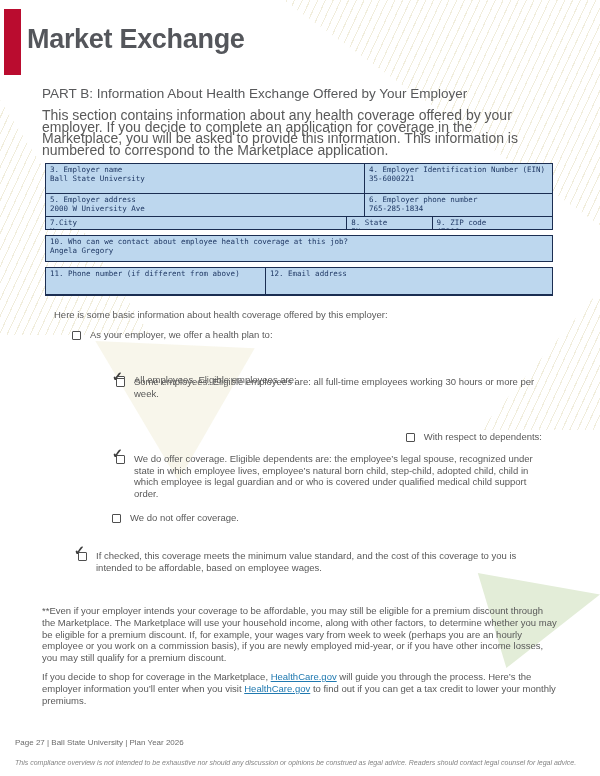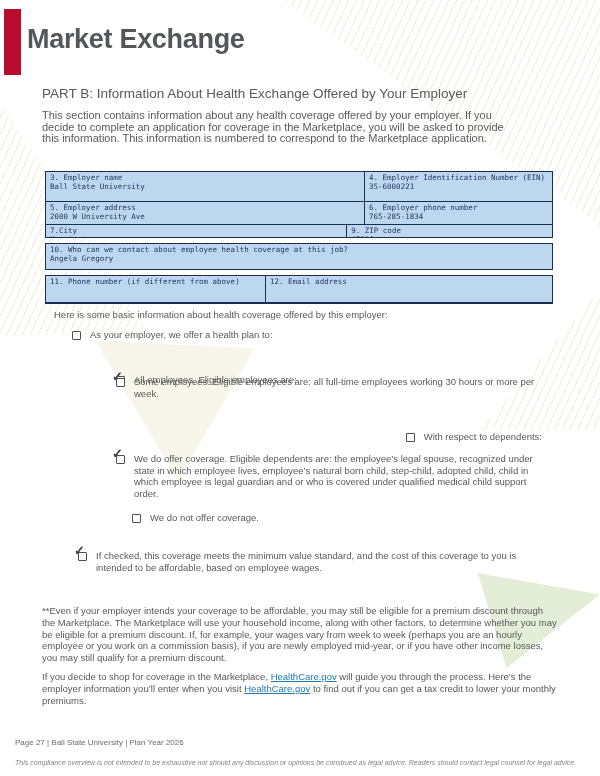--- a/index.html
+++ b/index.html
@@ -9,26 +9,26 @@
   
   .stripes{position:absolute;pointer-events:none;
     background:repeating-linear-gradient(115deg, rgba(224,216,178,0.45) 0 1px, transparent 1px 7px);}
   .tri-green{position:absolute;background:#e3edd8;pointer-events:none;}
   .tri-faint{position:absolute;background:rgba(243,240,221,0.6);pointer-events:none;}
   .content{position:absolute;inset:0;z-index:2;}
   
   .red-bar{left:4px;top:9px;width:17px;height:66px;background:#ba0c2f;}
   .title{left:27px;top:24px;font-size:27px;font-weight:700;color:#54565b;letter-spacing:-0.3px;}
   .part-heading{left:42px;top:86px;font-size:13.5px;color:#58595b;}
-  .intro{left:42px;top:110px;width:476px;font-size:11px;line-height:11.6px;}
+  .intro{left:42px;top:110px;width:476px;font-size:14px;line-height:11.6px;}
   
   .etable{left:45px;top:163px;width:508px;font-family:"DejaVu Sans Mono", monospace;
           font-size:7.5px;line-height:9.2px;color:#1f3864;}
   .frow{display:flex;margin-top:-1px;}
-  .frow:first-child{margin-top:8px;}
+  .frow:first-child{margin-top:0;}
   .frow.after-gap{margin-top:5px;}
   .fcell{background:#bdd7ee;border:1px solid #1b2e52;box-sizing:border-box;
          padding:1px 4px;overflow:hidden;}
   .fcell + .fcell{margin-left:-1px;}
   .frow.last .fcell{border-bottom-width:2px;}
   .grow{flex:1;}
   
   .basic-line{left:25px;top:309px;font-size:9.5px;padding-left:29px;}
   .cb-item{position:absolute;display:flex;font-size:9.5px;line-height:11.6px;color:#595959;}
   .cb{position:relative;width:7px;height:7px;border:1px solid #4f4f4f;border-radius:1px;
@@ -76,20 +76,24 @@
       <div class="fcell grow">
         <div>6. Employer phone number</div>
         <div>765-285-1834</div>
       </div>
     </div>
     <div class="frow" style="height:14px">
       <div class="fcell" style="width:59.5%">
         <div>7.City</div>
         <div>Muncie</div>
       </div>
+      <div class="fcell" style="width:17%">
+        <div>8. State</div>
+        <div>IN</div>
+      </div>
       <div class="fcell grow">
         <div>9. ZIP code</div>
         <div>47306</div>
       </div>
     </div>
     <div class="frow after-gap" style="height:27px">
       <div class="fcell grow">
         <div>10. Who can we contact about employee health coverage at this job?</div>
         <div>Angela Gregory</div>
       </div>
@@ -125,21 +129,21 @@
   <div class="cb-item" style="left:72px;top:431px;width:470px;justify-content:flex-end;">
     <span class="cb"></span>
     <span>With respect to dependents:</span>
   </div>
   <div class="cb-item" style="left:116px;top:453px;width:430px;">
     <span class="cb checked">
         <span class="mark">✓</span>
       </span>
     <span>We do offer coverage. Eligible dependents are: the employee’s legal spouse, recognized under state in which employee lives, employee’s natural born child, step-child, adopted child, child in which employee is legal guardian and or who is covered under qualified medical child support order.</span>
   </div>
-  <div class="cb-item" style="left:132px;top:512px;width:430px;">
+  <div class="cb-item" style="left:112px;top:512px;width:430px;">
     <span class="cb"></span>
     <span>We do not offer coverage.</span>
   </div>
 
   <div class="cb-item" style="left:78px;top:550px;width:462px;">
     <span class="cb checked">
         <span class="mark">✓</span>
       </span>
     <span>If checked, this coverage meets the minimum value standard, and the cost of this coverage to you is intended to be affordable, based on employee wages.</span>
   </div>

